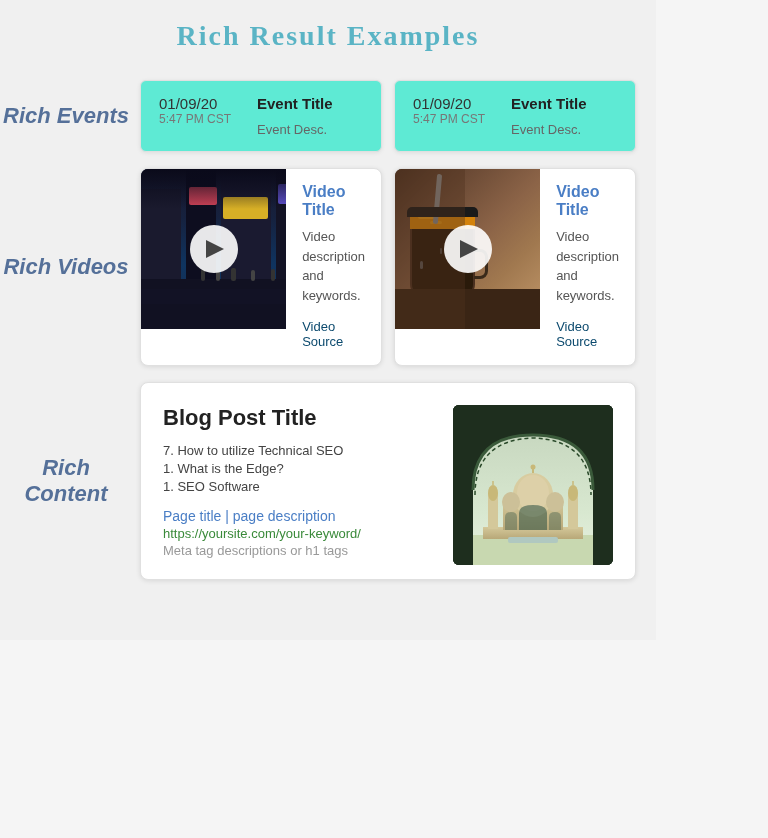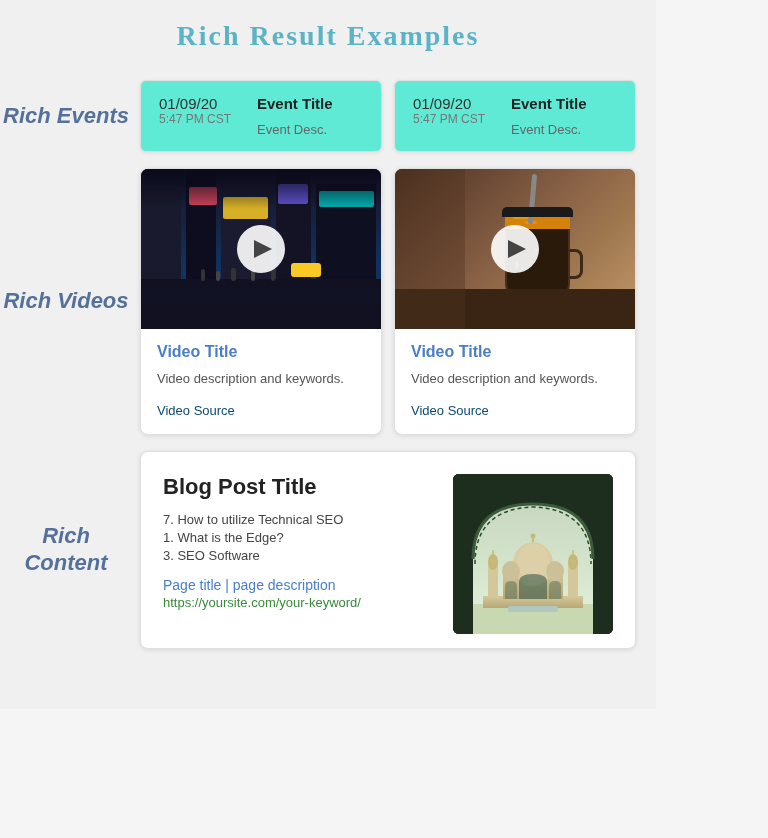--- a/index.html
+++ b/index.html
@@ -108,21 +108,21 @@
 
     
     .video-card {
       background: #fff;
       border-radius: 8px;
       flex: 1;
       overflow: hidden;
       box-shadow: 0 1px 5px rgba(0,0,0,0.1);
       border: 1px solid #e0e0e0;
       display: flex;
-      flex-direction: column;
+      flex-direction: row;
     }
 
     .video-thumbnail {
       width: 100%;
       height: 160px;
       position: relative;
       overflow: hidden;
       background: #222;
     }
 
@@ -398,24 +398,25 @@
 
   <div class="section-row">
     <div class="section-label">Rich Content</div>
     <div class="section-content">
       <div class="content-card">
         <div class="content-card-left">
           <div class="content-card-title">Blog Post Title</div>
           <ul class="content-card-list">
             <li>7. How to utilize Technical SEO</li>
             <li>1. What is the Edge?</li>
-            <li>3. SEO Software</li>
+            <li>1. SEO Software</li>
           </ul>
           <div class="content-card-page-title">Page title | page description</div>
           <div class="content-card-url">https://yoursite.com/your-keyword/</div>
+          <div class="content-card-meta">Meta tag descriptions or h1 tags</div>
         </div>
         <div class="content-card-image">
 
           <svg width="160" height="160" viewBox="0 0 160 160" xmlns="http://www.w3.org/2000/svg">
 
             <defs>
               <linearGradient id="skyGrad" x1="0" y1="0" x2="0" y2="1">
                 <stop offset="0%" stop-color="#1a3a2a"></stop>
                 <stop offset="50%" stop-color="#2a5a3a"></stop>
                 <stop offset="100%" stop-color="#4a7a5a"></stop>

